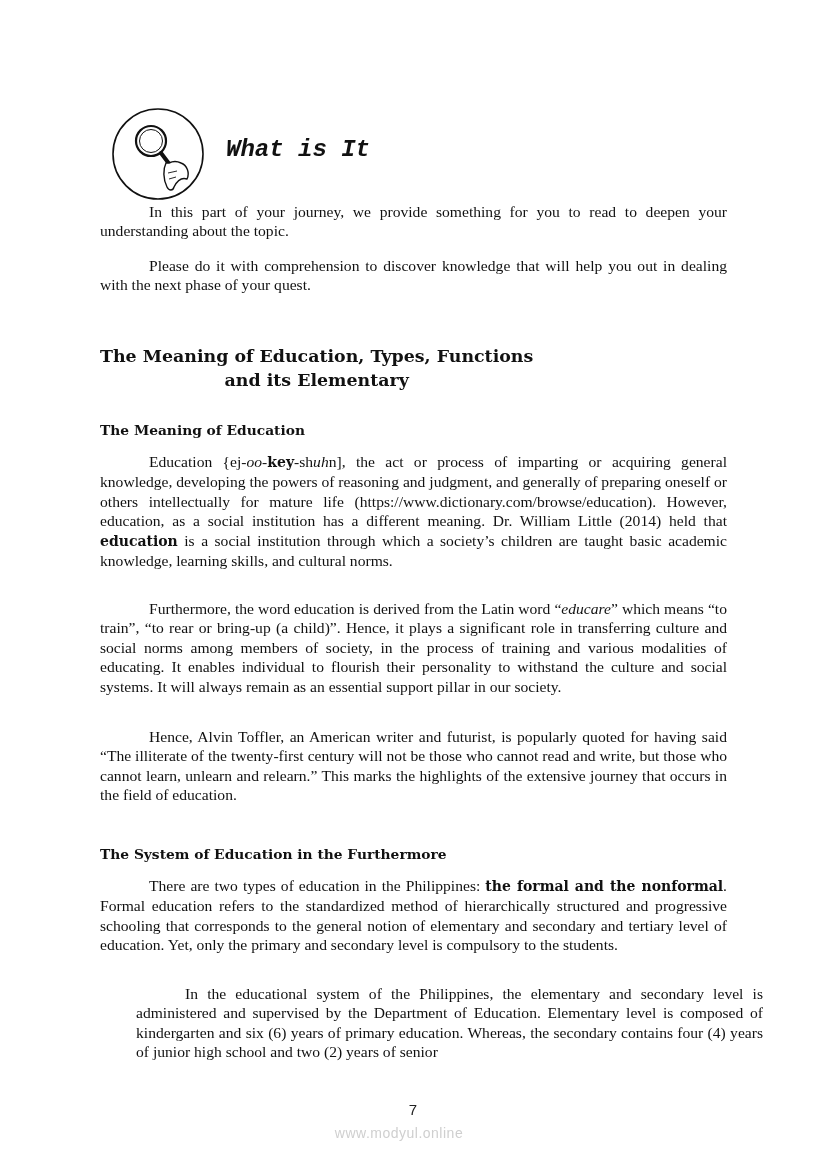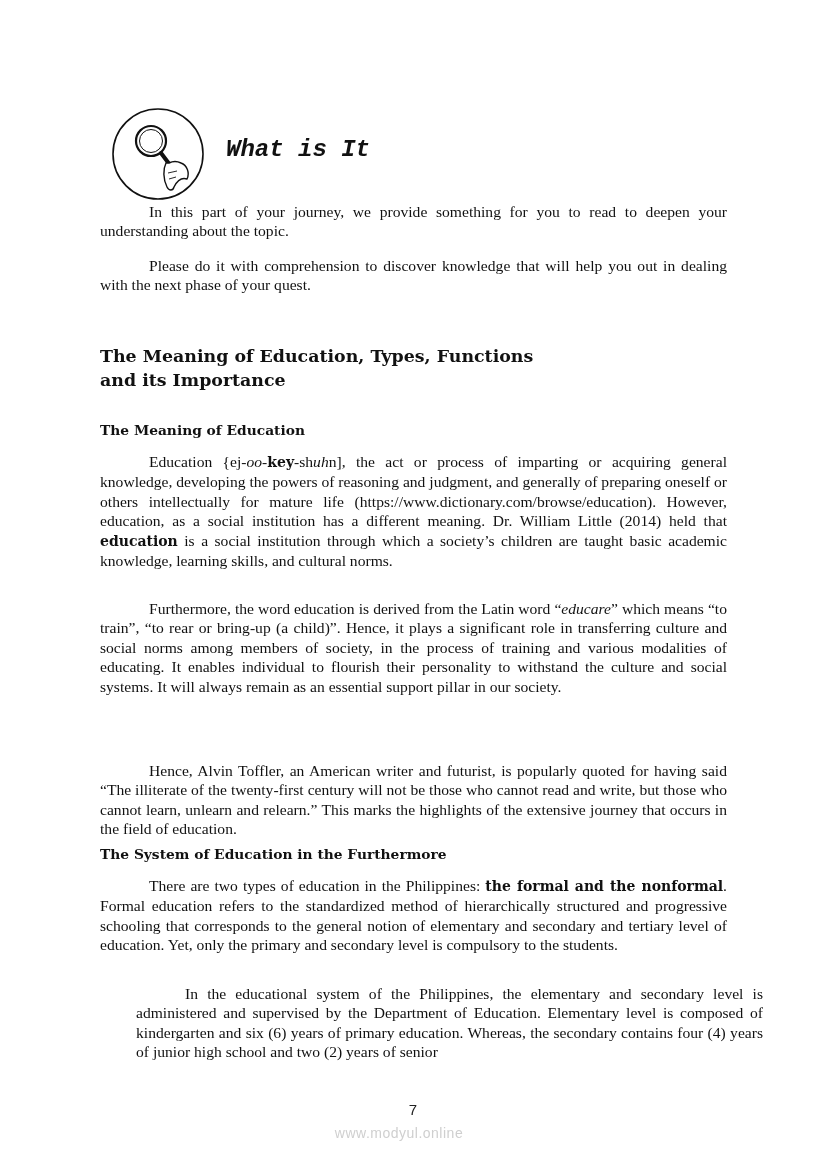--- a/index.html
+++ b/index.html
@@ -1,21 +1,21 @@
 <!DOCTYPE html>
 <html><head>
   <meta charset="utf-8">
   <style>
     html, body { margin: 0; padding: 0; background: #ffffff; }
     body { width: 826px; height: 1169px; position: relative; overflow: hidden; color: #111; }
     .body-text { font-family: "Liberation Serif", serif; font-size: 15.6px; line-height: 19.4px; text-align: justify; }
     .header-icon { position: absolute; left: 111px; top: 107px; width: 94px; height: 94px; }
     .header-title { position: absolute; left: 226px; top: 136px; font-family: Liberation Mono, monospace; font-weight: bold; font-style: italic; font-size: 24px; color: #111; }
     .p { position: absolute; left: 100px; width: 627px; margin: 0; text-indent: 49px; }
-    .h1 { position: absolute; left: 100px; top: 344px; margin: 0; font-family: "DejaVu Serif", serif; font-weight: bold; font-size: 17.4px; line-height: 24px; }
+    .h1 { position: absolute; left: 100px; top: 344px; margin: 0; font-family: "DejaVu Serif", serif; font-weight: bold; font-size: 17.4px; line-height: 24px; text-align: center; }
     .h2 { position: absolute; left: 100px; margin: 0; font-family: "DejaVu Serif", serif; font-weight: bold; font-size: 13.8px; line-height: 18px; }
     .b { font-family: "DejaVu Serif", serif; font-weight: bold; font-size: 14px; }
     .page-number { position: absolute; left: 0; width: 826px; top: 1101px; text-align: center; font-family: "Liberation Sans", sans-serif; font-size: 15px; color: #222; }
     .watermark { position: absolute; left: 0; width: 798px; top: 1125px; text-align: center; font-family: "Liberation Sans", sans-serif; font-size: 14px; color: #cfcfcf; letter-spacing: 0.5px; }
   </style>
 </head>
 <body>
 
 <svg class="header-icon" viewBox="0 0 94 94">
   <circle cx="47" cy="47" r="45" fill="#fff" stroke="#111" stroke-width="1.6"></circle>
@@ -25,30 +25,30 @@
   <path d="M55 56 C 52 62, 52 72, 56 80 C 58 84, 62 84, 63 80 C 66 74, 70 70, 76 72 C 79 66, 76 58, 70 56 C 66 54, 62 54, 58 56 Z" fill="#fff" stroke="#111" stroke-width="1.4"></path>
   <path d="M57 66 L66 64 M58 72 L65 70" stroke="#111" stroke-width="0.9"></path>
 </svg>
 <div class="header-title">What is It</div>
 
 <p class="p body-text" style="top:202px;">In this part of your journey, we provide something for you to read to deepen your understanding about the topic.</p>
 <p class="p body-text" style="top:256px;">Please do it with comprehension to discover knowledge that will help you out in dealing with the next phase of your quest.</p>
 
 <h1 class="h1">
   <span>The Meaning of Education, Types, Functions</span><br>
-  <span>and its Importance</span>
+  <span>and its Elementary</span>
 </h1>
 
 <h2 class="h2" style="top:421px;text-align:center;">The Meaning of Education</h2>
 
 <p class="p body-text" style="top:452px;"><span>Education {ej-</span><i>oo</i><span>-</span><b class="b">key</b><span>-sh</span><i>uh</i><span>n], the act or process of imparting or acquiring general knowledge, developing the powers of reasoning and judgment, and generally of preparing oneself or others intellectually for mature life (https://www.dictionary.com/browse/education). However, education, as a social institution has a different meaning. Dr. William Little (2014) held that </span><b class="b">education</b><span> is a social institution through which a society’s children are taught basic academic knowledge, learning skills, and cultural norms.</span></p>
 
 <p class="p body-text" style="top:599px;"><span>Furthermore, the word education is derived from the Latin word “</span><i>educare</i><span>” which means “to train”, “to rear or bring-up (a child)”. Hence, it plays a significant role in transferring culture and social norms among members of society, in the process of training and various modalities of educating. It enables individual to flourish their personality to withstand the culture and social systems. It will always remain as an essential support pillar in our society.</span></p>
 
-<p class="p body-text" style="top:727px;margin-top:34px;">Hence, Alvin Toffler, an American writer and futurist, is popularly quoted for having said “The illiterate of the twenty-first century will not be those who cannot read and write, but those who cannot learn, unlearn and relearn.” This marks the highlights of the extensive journey that occurs in the field of education.</p>
+<p class="p body-text" style="top:727px;">Hence, Alvin Toffler, an American writer and futurist, is popularly quoted for having said “The illiterate of the twenty-first century will not be those who cannot read and write, but those who cannot learn, unlearn and relearn.” This marks the highlights of the extensive journey that occurs in the field of education.</p>
 
 <h2 class="h2" style="top:845px;">The System of Education in the Furthermore</h2>
 
 <p class="p body-text" style="top:876px;"><span>There are two types of education in the Philippines: </span><b class="b">the formal and the nonformal</b><span>. Formal education refers to the standardized method of hierarchically structured and progressive schooling that corresponds to the general notion of elementary and secondary and tertiary level of education. Yet, only the primary and secondary level is compulsory to the students.</span></p>
 
 <p class="p body-text" style="top:984px;margin-left:36px;">In the educational system of the Philippines, the elementary and secondary level is administered and supervised by the Department of Education. Elementary level is composed of kindergarten and six (6) years of primary education. Whereas, the secondary contains four (4) years of junior high school and two (2) years of senior</p>
 
 <div class="page-number">7</div>
 <div class="watermark">www.modyul.online</div>
 

